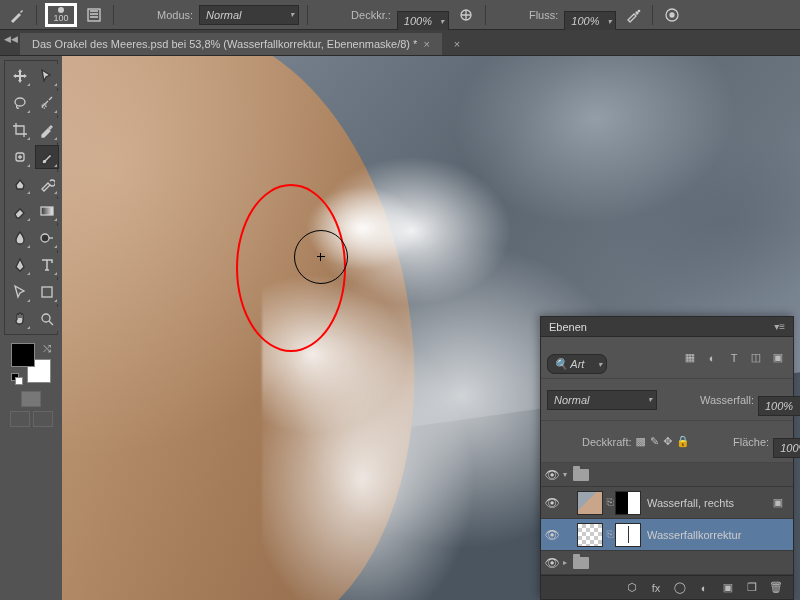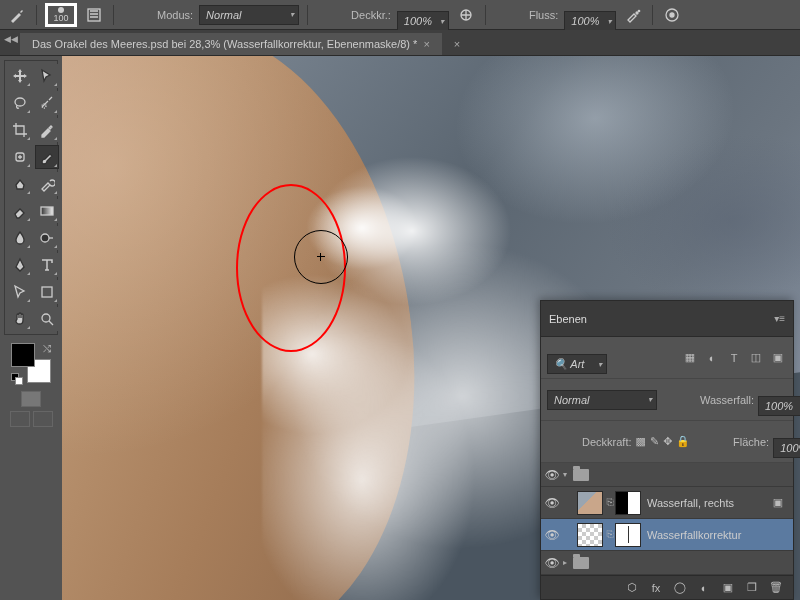--- a/index.html
+++ b/index.html
@@ -55,25 +55,25 @@
   filter:blur(1px);
 }
 .foam2 { position:absolute; left:250px; top:100px; width:200px; height:150px; background:radial-gradient(ellipse, rgba(255,255,255,0.9), transparent 70%); }
 .red-ellipse { position:absolute; left:174px; top:128px; width:110px; height:168px; border:2px solid #f00; border-radius:50%; }
 .cursor-circle { position:absolute; left:232px; top:174px; width:54px; height:54px; border:1px solid #000; border-radius:50%; }
 .cursor-cross { position:absolute; left:255px; top:197px; width:8px; height:8px; }
 .cursor-cross::before,.cursor-cross::after{content:"";position:absolute;background:#000;}
 .cursor-cross::before{left:3px;top:0;width:1px;height:8px;}
 .cursor-cross::after{left:0;top:3px;width:8px;height:1px;}
 .layers-panel { position:absolute; right:6px; bottom:0; width:254px; background:#535353; border:1px solid #2a2a2a; box-shadow:-2px -2px 8px rgba(0,0,0,0.3); }
-.panel-tabbar { height:36px; background:#3a3a3a; display:flex; align-items:center; padding:0 8px; justify-content:space-between; border-bottom:1px solid #2a2a2a; }
+.panel-tabbar { height:20px; background:#3a3a3a; display:flex; align-items:center; padding:0 8px; justify-content:space-between; border-bottom:1px solid #2a2a2a; }
 .panel-tab { font-size:11px; color:#ddd; }
 .panel-menu { color:#aaa; font-size:10px; }
 .panel-row { display:flex; align-items:center; padding:4px 6px; gap:4px; border-bottom:1px solid #464646; }
-.filter-dd { flex:0 0 auto; }
+.filter-dd { flex:0 0 auto;border-radius:7px; }
 .icon-btn { width:18px; height:18px; display:flex; align-items:center; justify-content:center; color:#bbb; font-size:11px; }
 .layer-list { background:#4a4a4a; }
 .layer-row { display:flex; align-items:center; height:32px; border-bottom:1px solid #3a3a3a; padding-right:6px; }
 .layer-row.selected { background:#5b7aa0; }
 .layer-row.group { height:24px; }
 .vis { width:22px; display:flex; align-items:center; justify-content:center; font-size:12px; }
 .indent { width:14px; }
 .folder-icon { width:16px; height:12px; background:#a0a0a0; border-radius:1px; margin-right:4px; position:relative; }
 .folder-icon::before{content:"";position:absolute;top:-3px;left:0;width:7px;height:3px;background:#a0a0a0;border-radius:1px 1px 0 0;}
 .triangle { width:10px; color:#aaa; font-size:8px; }
@@ -145,21 +145,21 @@
       <svg class="ic" viewBox="0 0 16 16">
         <circle cx="8" cy="8" r="6"></circle>
         <circle cx="8" cy="8" r="2" fill="#ccc"></circle>
       </svg>
     </div>
 </div>
 
 <div class="tabs-bar">
   <span class="collapse">◀◀</span>
   <div class="doc-tab active">
-    <span>Das Orakel des Meeres.psd  bei 28,3% (Wasserfallkorrektur, Ebenenmaske/8) *</span>
+    <span>Das Orakel des Meeres.psd  bei 53,8% (Wasserfallkorrektur, Ebenenmaske/8) *</span>
       <span class="close">×</span>
   </div>
   <div class="doc-tab">
       <span class="close">×</span>
   </div>
 </div>
 
 <div class="workspace">
 
   <div class="toolbox-wrap">

